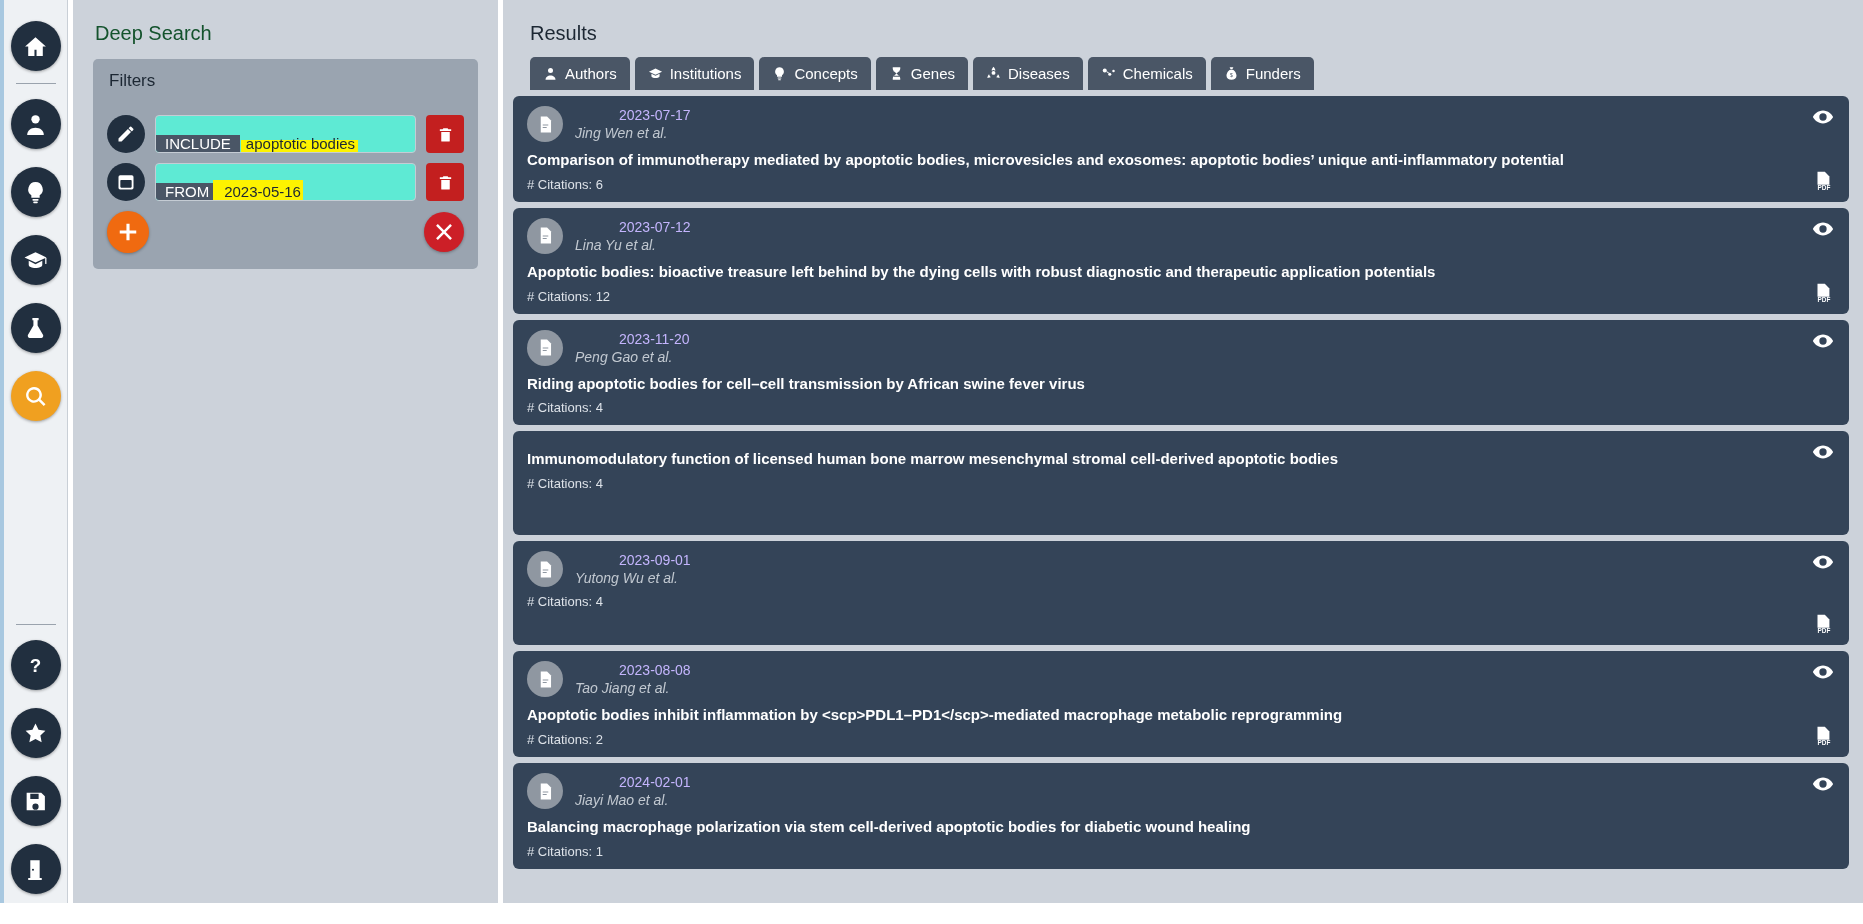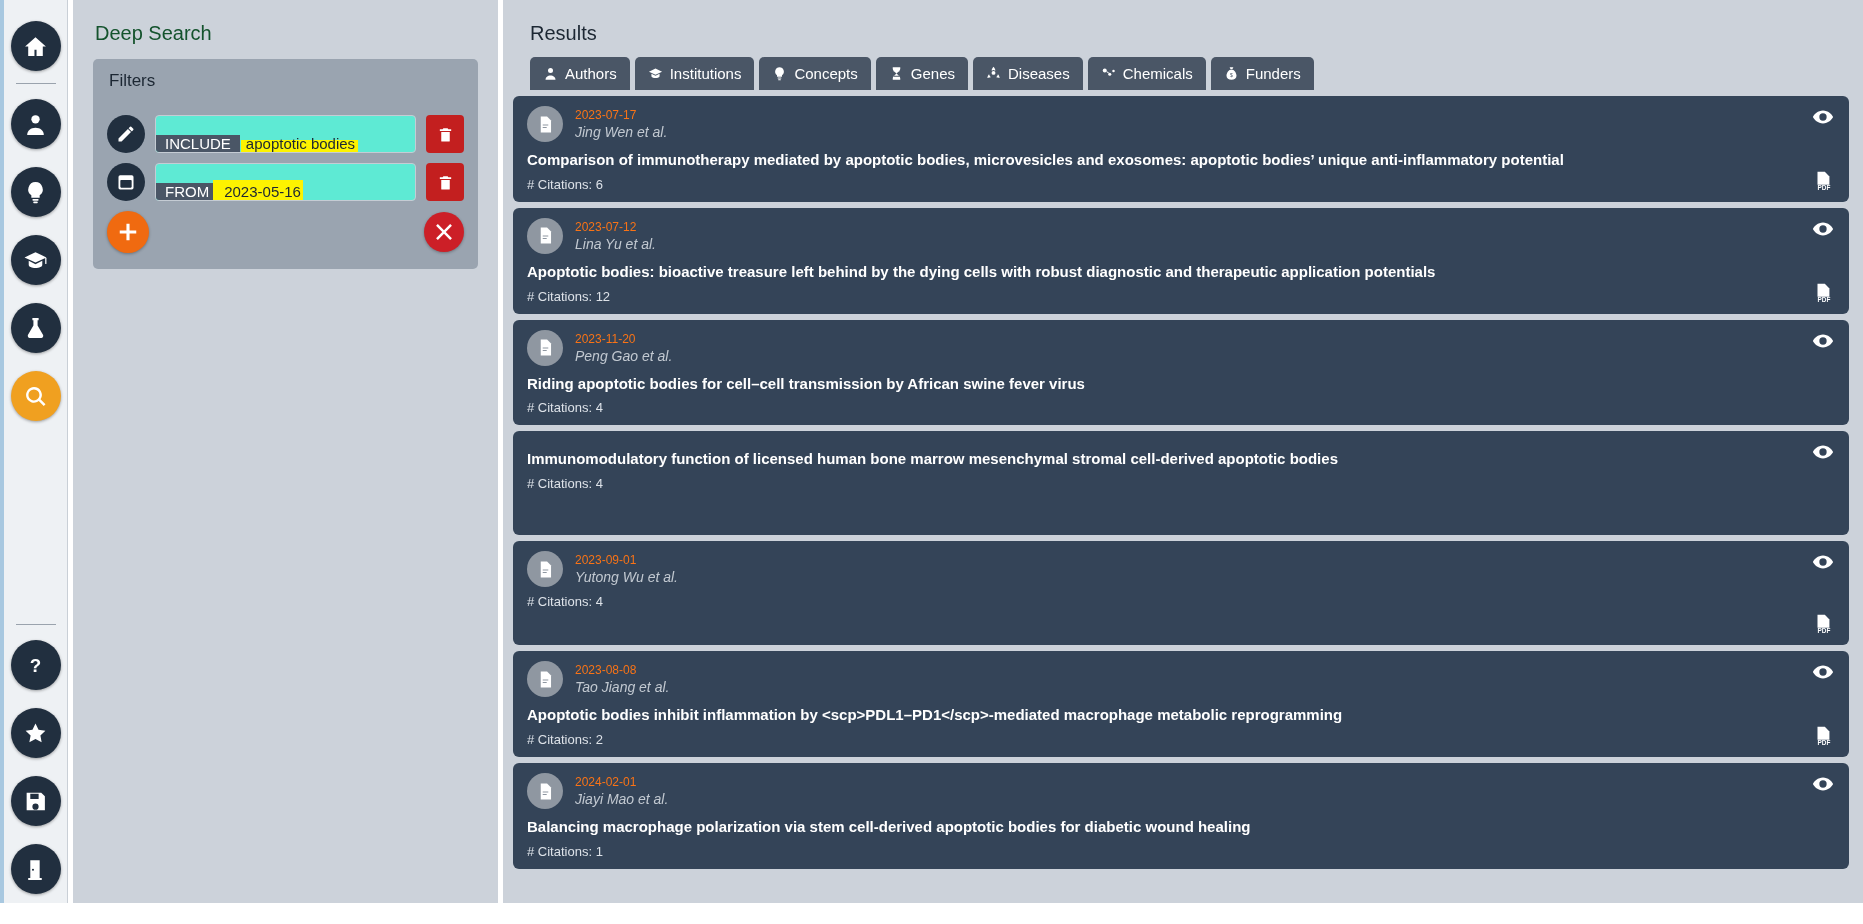--- a/index.html
+++ b/index.html
@@ -226,21 +226,21 @@
   }
   .doc-icon {
     width: 36px; height: 36px;
     border-radius: 50%;
     background: #8f97a1;
     display: flex; align-items: center; justify-content: center;
     flex: 0 0 auto;
   }
   .doc-icon svg { width: 19px; height: 19px; fill: #fff; display:block; }
   .card-meta { display: flex; flex-direction: column; gap: 2px; }
-  .card-date { font-size: 12px; color: #f97316; }
+  .card-date { font-size: 14px; color: #c4b5fd; margin-left: 44px; }
   .card-authors { font-size: 14px; color: #c2c9d1; font-style: italic; }
   .card-title {
     font-size: 15px;
     color: #ffffff;
     font-weight: bold;
     margin-top: 9px;
     line-height: 1.25;
   }
   .card-cites {
     font-size: 13px;

